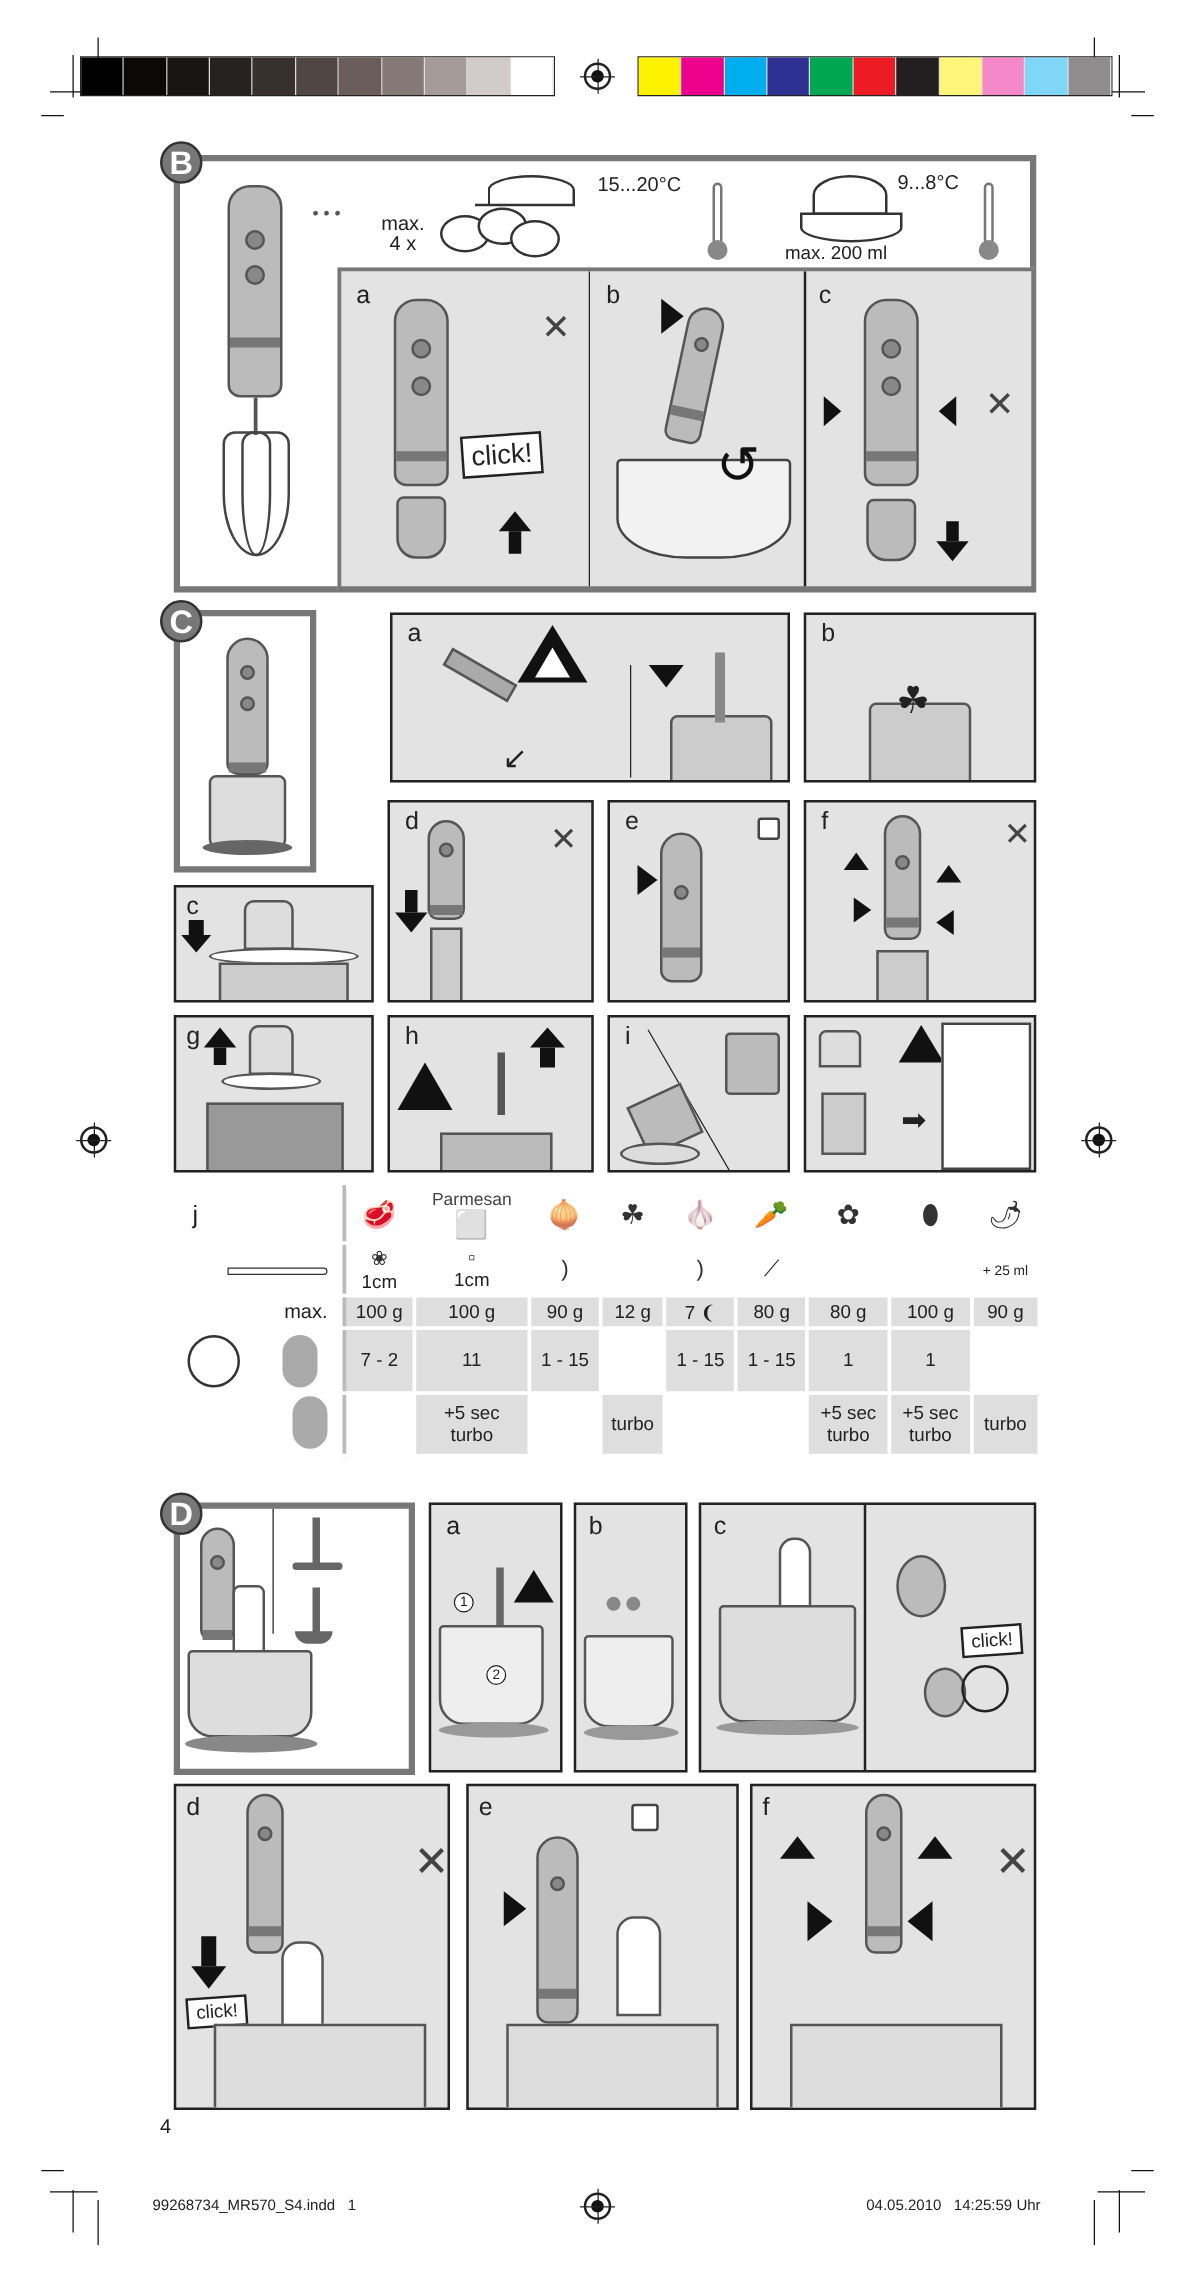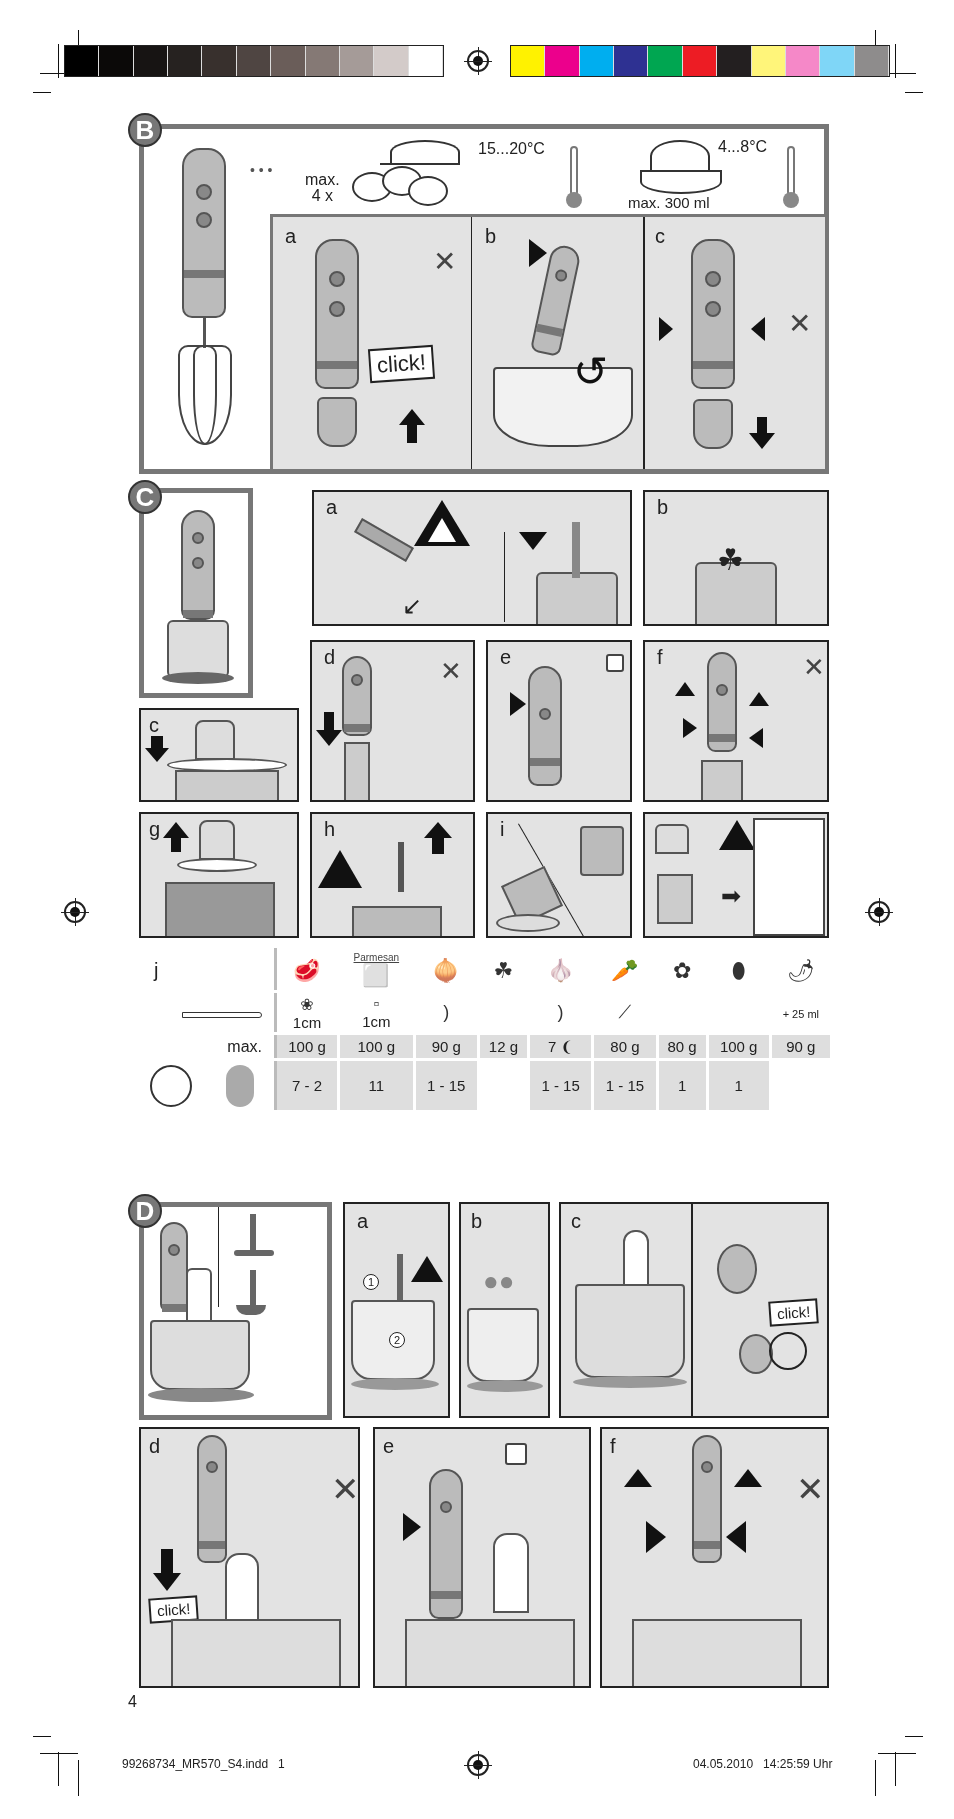--- a/index.html
+++ b/index.html
@@ -19,21 +19,21 @@
   .device .band{position:absolute;left:0;right:0;height:8px;background:#777;}
   .arrow{position:absolute;width:0;height:0;}
   .bowl{position:absolute;border:2px solid #444;background:#f2f2f2;border-radius:4px 4px 40% 40%;}
   .click{position:absolute;background:#fff;border:2px solid #222;font-size:22px;padding:2px 6px;transform:rotate(-4deg);}
   table.j{position:absolute;left:139px;top:948px;width:694px;border-collapse:collapse;border:2px solid #222;font-size:15px;}
   table.j td{border:3px solid #fff;text-align:center;vertical-align:middle;padding:0;}
   table.j td.lab{background:#fff;text-align:right;padding-right:12px;border-right:3px solid #bbb;}
   table.j td.g{background:#dedede;}
   table.j td.w{background:#fff;}
   .icn{font-size:22px;color:#333;}
-  .small{font-size:10px;color:#444;text-decoration:underline;}
+  .small{font-size:14px;color:#444;}
 </style>
 </head>
 <body>
 
 <div class="crop" style="left:78px;top:30px;width:1px;height:35px;"></div>
 <div class="crop" style="left:40px;top:73px;width:38px;height:1px;"></div>
 <div class="crop" style="left:33px;top:92px;width:18px;height:1px;"></div>
 <div class="crop" style="left:58px;top:44px;width:1px;height:34px;"></div>
 <div class="crop" style="left:875px;top:30px;width:1px;height:35px;"></div>
 <div class="crop" style="left:878px;top:73px;width:38px;height:1px;"></div>
@@ -108,22 +108,22 @@
   </div>
   <div class="abs" style="left:478px;top:140px;font-size:16px;">15...20°C</div>
   <div>
     <div class="abs" style="left:570px;top:146px;width:8px;height:50px;border:2px solid #777;border-radius:4px;background:#fff;"></div>
     <div class="abs" style="left:566px;top:192px;width:16px;height:16px;border-radius:50%;background:#888;"></div>
   </div>
   <div>
     <div class="abs" style="left:650px;top:140px;width:60px;height:32px;border:2px solid #333;border-radius:50% 50% 0 0;background:#fff;"></div>
     <div class="abs" style="left:640px;top:170px;width:82px;height:24px;border:2px solid #333;border-top:2px solid #333;border-radius:0 0 50% 50%;background:#fff;"></div>
   </div>
-  <div class="abs" style="left:718px;top:138px;font-size:16px;">4...8°C</div>
-  <div class="abs" style="left:628px;top:194px;font-size:15px;">max. 300 ml</div>
+  <div class="abs" style="left:718px;top:138px;font-size:16px;">9...8°C</div>
+  <div class="abs" style="left:628px;top:194px;font-size:15px;">max. 200 ml</div>
   <div>
     <div class="abs" style="left:787px;top:146px;width:8px;height:50px;border:2px solid #777;border-radius:4px;background:#fff;"></div>
     <div class="abs" style="left:783px;top:192px;width:16px;height:16px;border-radius:50%;background:#888;"></div>
   </div>
 
   <div class="panel" style="left:270px;top:214px;width:558px;height:258px;border-width:3px;border-color:#777;">
     <div class="abs" style="left:198px;top:0;width:1px;height:258px;background:#222;"></div>
     <div class="abs" style="left:370px;top:0;width:2px;height:258px;background:#222;"></div>
 
     <div>
@@ -325,20 +325,35 @@
     <td class="g">7 - 2</td>
     <td class="g">11</td>
     <td class="g">1 - 15</td>
     <td class="w"></td>
     <td class="g">1 - 15</td>
     <td class="g">1 - 15</td>
     <td class="g">1</td>
     <td class="g">1</td>
     <td class="w"></td>
   </tr>
+  <tr style="height:50px;">
+    <td class="lab"><span style="display:inline-block;width:28px;height:42px;background:#aaa;border-radius:14px;"></span></td>
+    <td class="w" style="white-space:pre;"></td>
+    <td class="g" style="white-space:pre;line-height:18px;">+5 sec
+turbo</td>
+    <td class="w"></td>
+    <td class="g">turbo</td>
+    <td class="w"></td>
+    <td class="w"></td>
+    <td class="g" style="white-space:pre;line-height:18px;">+5 sec
+turbo</td>
+    <td class="g" style="white-space:pre;line-height:18px;">+5 sec
+turbo</td>
+    <td class="g">turbo</td>
+  </tr>
 </tbody>
   </table>
 
 <div>
   <div class="frame" style="left:139px;top:1202px;width:193px;height:218px;"></div>
   <div class="section-badge" style="left:128px;top:1194px;">D</div>
   <div class="abs" style="left:218px;top:1207px;width:1px;height:100px;background:#222;"></div>
   <div>
     <div class="device" style="left:160px;top:1222px;width:28px;height:90px;">
         <div class="btn" style="top:20px;width:12px;height:12px;"></div>

